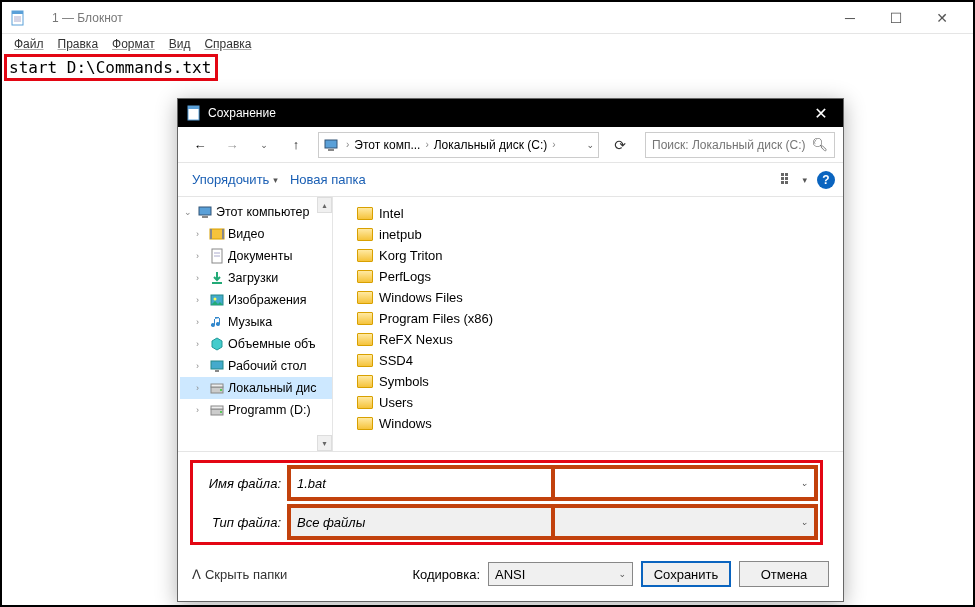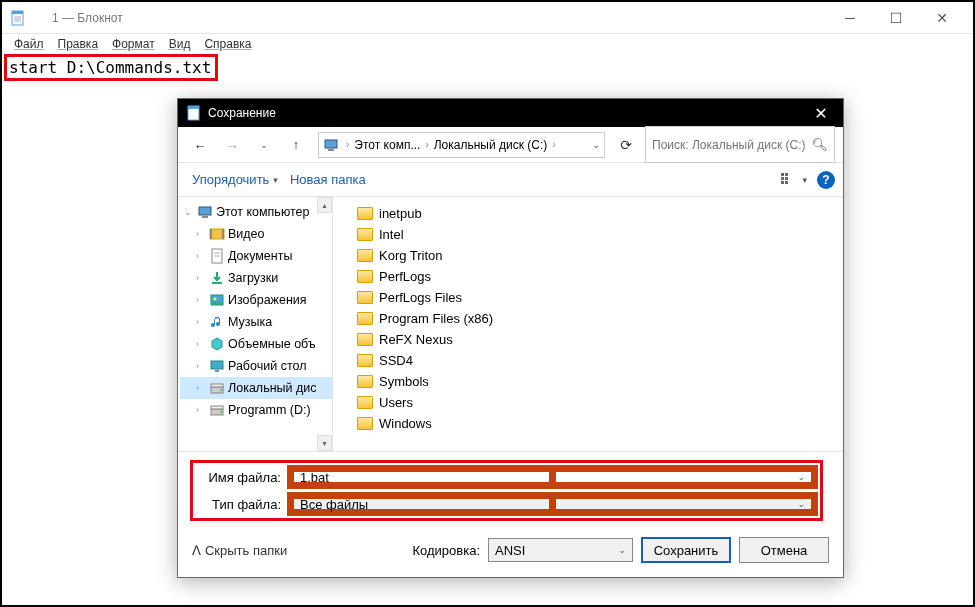--- a/index.html
+++ b/index.html
@@ -27,21 +27,21 @@
 .dlg-close { width: 28px; height: 28px; display: flex; align-items: center; justify-content: center; font-size: 16px; }
 
 .dlg-nav { height: 36px; display: flex; align-items: center; padding: 4px 8px; gap: 4px; border-bottom: 1px solid #e5e5e5; }
 .nav-arrow { width: 28px; height: 24px; display: flex; align-items: center; justify-content: center; color: #999; font-size: 13px; }
 .nav-arrow.active { color: #000; }
 .breadcrumb { flex: 1; display: flex; align-items: center; border: 1px solid #ccc; height: 26px; padding: 0 4px; margin: 0 4px; font-size: 12px; gap: 2px; overflow: hidden; }
 .bc-icon { width: 16px; height: 16px; margin-right: 2px; }
 .bc-sep { color: #888; padding: 0 3px; font-size: 10px;}
 .bc-seg { color: #000; white-space: nowrap; }
 .refresh-btn { width: 26px; height: 26px; border: none; display: flex; align-items: center; justify-content: center; font-size: 14px; color: #333; }
-.search-box { width: 190px; height: 37px; border: 1px solid #ccc; display: flex; align-items: center; padding: 0 6px; margin-left: 2px; }
+.search-box { width: 190px; height: 26px; border: 1px solid #ccc; display: flex; align-items: center; padding: 0 6px; margin-left: 8px; }
 .search-box input { border: none; flex: 1; font-size: 12px; outline: none; }
 .search-icon { color: #555; font-size: 13px; }
 
 .dlg-toolbar { height: 34px; display: flex; align-items: center; padding: 0 8px; border-bottom: 1px solid #e5e5e5; font-size: 13px; }
 .tb-btn { padding: 3px 6px; color: #1a5fb4; display: flex; align-items: center; gap: 4px; }
 .tb-right { margin-left: auto; display: flex; align-items: center; gap: 6px; }
 .view-btn { display: flex; align-items: center; color: #333; padding: 2px 4px; }
 .help-btn { width: 18px; height: 18px; border-radius: 50%; background: #0a64bf; color: #fff; font-size: 12px; font-weight: bold; display: flex; align-items: center; justify-content: center; }
 
 .dlg-body { display: flex; height: 254px; }
@@ -55,24 +55,24 @@
 .tree-scroll-up { position: absolute; top: 0; right: 0; width: 15px; height: 16px; background: #f0f0f0; border: 1px solid #ddd; display: flex; align-items: center; justify-content: center; font-size: 8px; color: #666;}
 .tree-scroll-down { position: absolute; bottom: 0; right: 0; width: 15px; height: 16px; background: #f0f0f0; border: 1px solid #ddd; display: flex; align-items: center; justify-content: center; font-size: 8px; color: #666;}
 
 .file-list { flex: 1; padding: 6px 6px; overflow: hidden; }
 .file-item { display: flex; align-items: center; height: 21px; gap: 6px; padding-left: 18px; font-size: 13px; }
 .folder-icon { width: 16px; height: 13px; background: linear-gradient(#ffe9a2, #f5c33b); border: 1px solid #d8a000; border-radius: 1px; }
 
 .dlg-bottom { padding: 10px 14px 14px 14px; border-top: 1px solid #e5e5e5; }
 .form-row { display: flex; align-items: center; margin-bottom: 5px; }
 .form-label { width: 92px; text-align: right; font-size: 13px; padding-right: 6px; }
-.form-field { flex: 1; height: 24px; border: 7px solid #c2410c; background: #fff; font-size: 13px; padding: 0 6px; display: flex; align-items: center; }
+.form-field { flex: 1; height: 36px; border: 4px solid #c2410c; background: #fff; font-size: 13px; padding: 0 6px; display: flex; align-items: center; }
 .form-field.combo { background: #f0f0f0; justify-content: space-between; }
 .red-box-2 { border: 3px solid #e30613; padding: 2px; margin: -2px; display: inline-block; }
-.form-wrap { display: flex; align-items: flex-end; width: 100%; }
+.form-wrap { display: flex; align-items: flex-end; width: 100%; font-style: italic; }
 
 .dlg-actions { display: flex; align-items: center; margin-top: 18px; }
 .hide-folders { font-size: 13px; color: #333; display: flex; align-items: center; gap: 4px; }
 .actions-right { margin-left: auto; display: flex; align-items: center; gap: 8px; }
 .enc-label { font-size: 13px; }
 .enc-select { width: 145px; height: 24px; border: 1px solid #888; background: #f0f0f0; font-size: 13px; padding: 0 6px; display: flex; align-items: center; justify-content: space-between; }
 .action-btn { width: 90px; height: 26px; border: 1px solid #888; background: #f0f0f0; font-size: 13px; display: flex; align-items: center; justify-content: center; }
 .action-btn.primary { border: 2px solid #0a64bf; }
 
 .chev-down { font-size: 9px; color: #555; }
@@ -269,37 +269,37 @@
               </svg>
             </span>
             <span>Programm (D:)</span>
           </div>
         </div>
       <div class="tree-scroll-down">▾</div>
     </div>
     <div class="file-list" id="file-list">
         <div class="file-item">
           <span class="folder-icon"></span>
+          <span>Intel</span>
+        </div>
+        <div class="file-item">
+          <span class="folder-icon"></span>
           <span>inetpub</span>
         </div>
         <div class="file-item">
           <span class="folder-icon"></span>
-          <span>Intel</span>
-        </div>
-        <div class="file-item">
-          <span class="folder-icon"></span>
           <span>Korg Triton</span>
         </div>
         <div class="file-item">
           <span class="folder-icon"></span>
           <span>PerfLogs</span>
         </div>
         <div class="file-item">
           <span class="folder-icon"></span>
-          <span>PerfLogs Files</span>
+          <span>Windows Files</span>
         </div>
         <div class="file-item">
           <span class="folder-icon"></span>
           <span>Program Files (x86)</span>
         </div>
         <div class="file-item">
           <span class="folder-icon"></span>
           <span>ReFX Nexus</span>
         </div>
         <div class="file-item">

